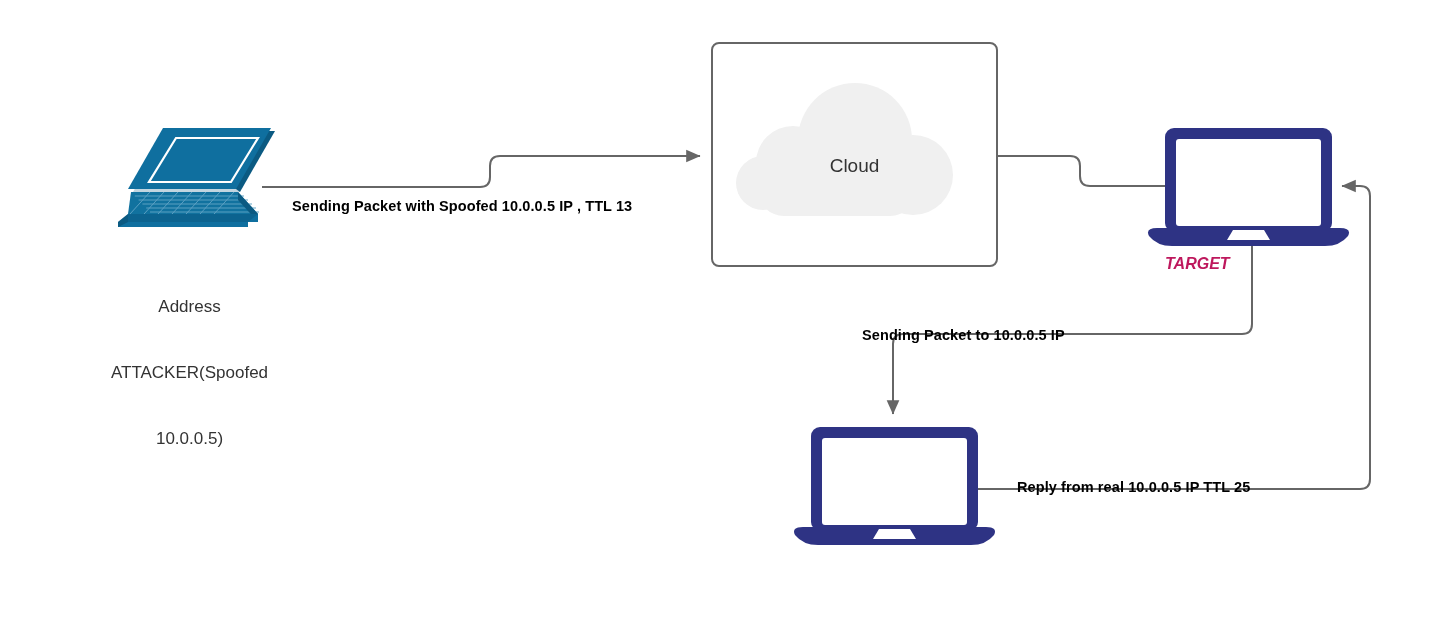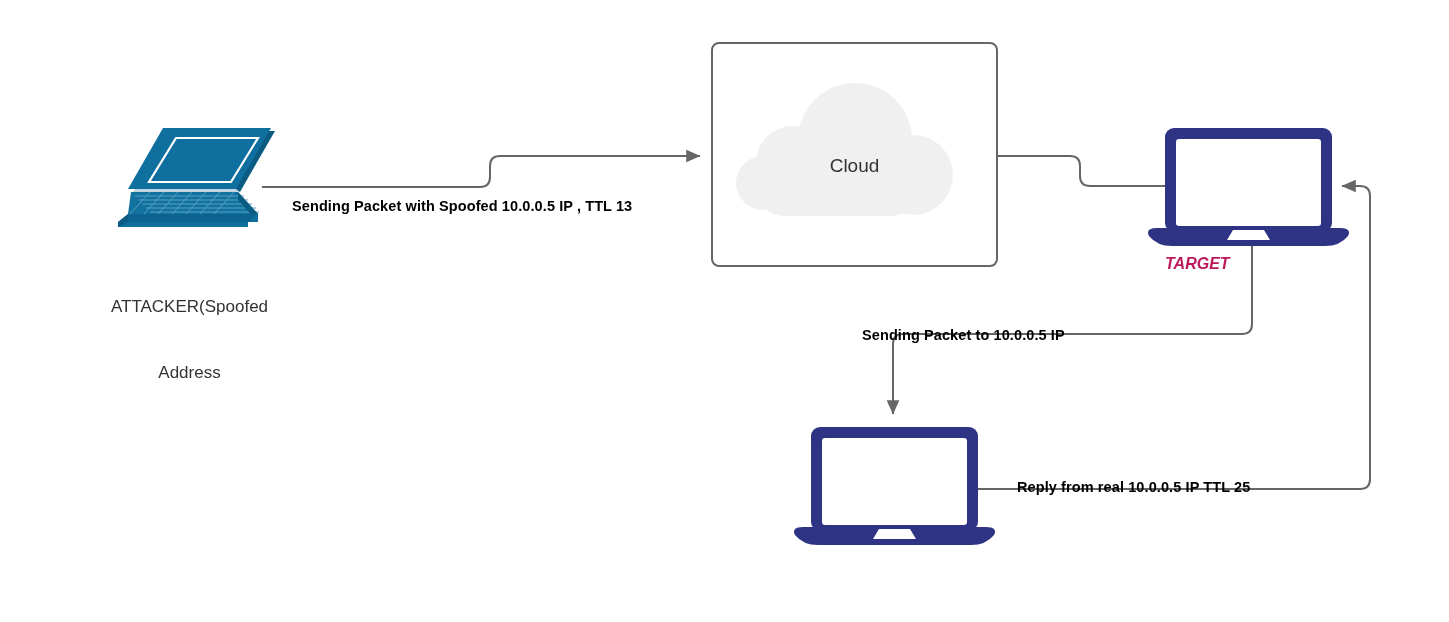--- a/index.html
+++ b/index.html
@@ -157,22 +157,23 @@
       <path d="M 879 529 L 910 529 L 916 539 L 873 539 Z" fill="#ffffff"></path>
     </g>
 
   </svg>
 
   <div class="lbl lbl-edge" style="left:292px; top:198px;">Sending Packet with Spoofed 10.0.0.5 IP , TTL 13</div>
 
   <div class="lbl lbl-cloud" style="left:712px; top:143px; width:285px;margin-top:12px;">Cloud</div>
 
   <div class="lbl lbl-node" style="left:52px; top:252px; width:275px;">
+    <div>Address</div>
     <div>ATTACKER(Spoofed</div>
-    <div>Address</div>
+    <div>10.0.0.5)</div>
   </div>
 
   <div class="lbl lbl-target" style="left:1165px; top:255px; width:167px;">TARGET</div>
 
   <div class="lbl lbl-edge" style="left:862px; top:327px;text-align:right;">Sending Packet to 10.0.0.5 IP</div>
 
   <div class="lbl lbl-edge" style="left:1017px; top:479px;">Reply from real 10.0.0.5 IP TTL 25</div>
 
 
 </div>

